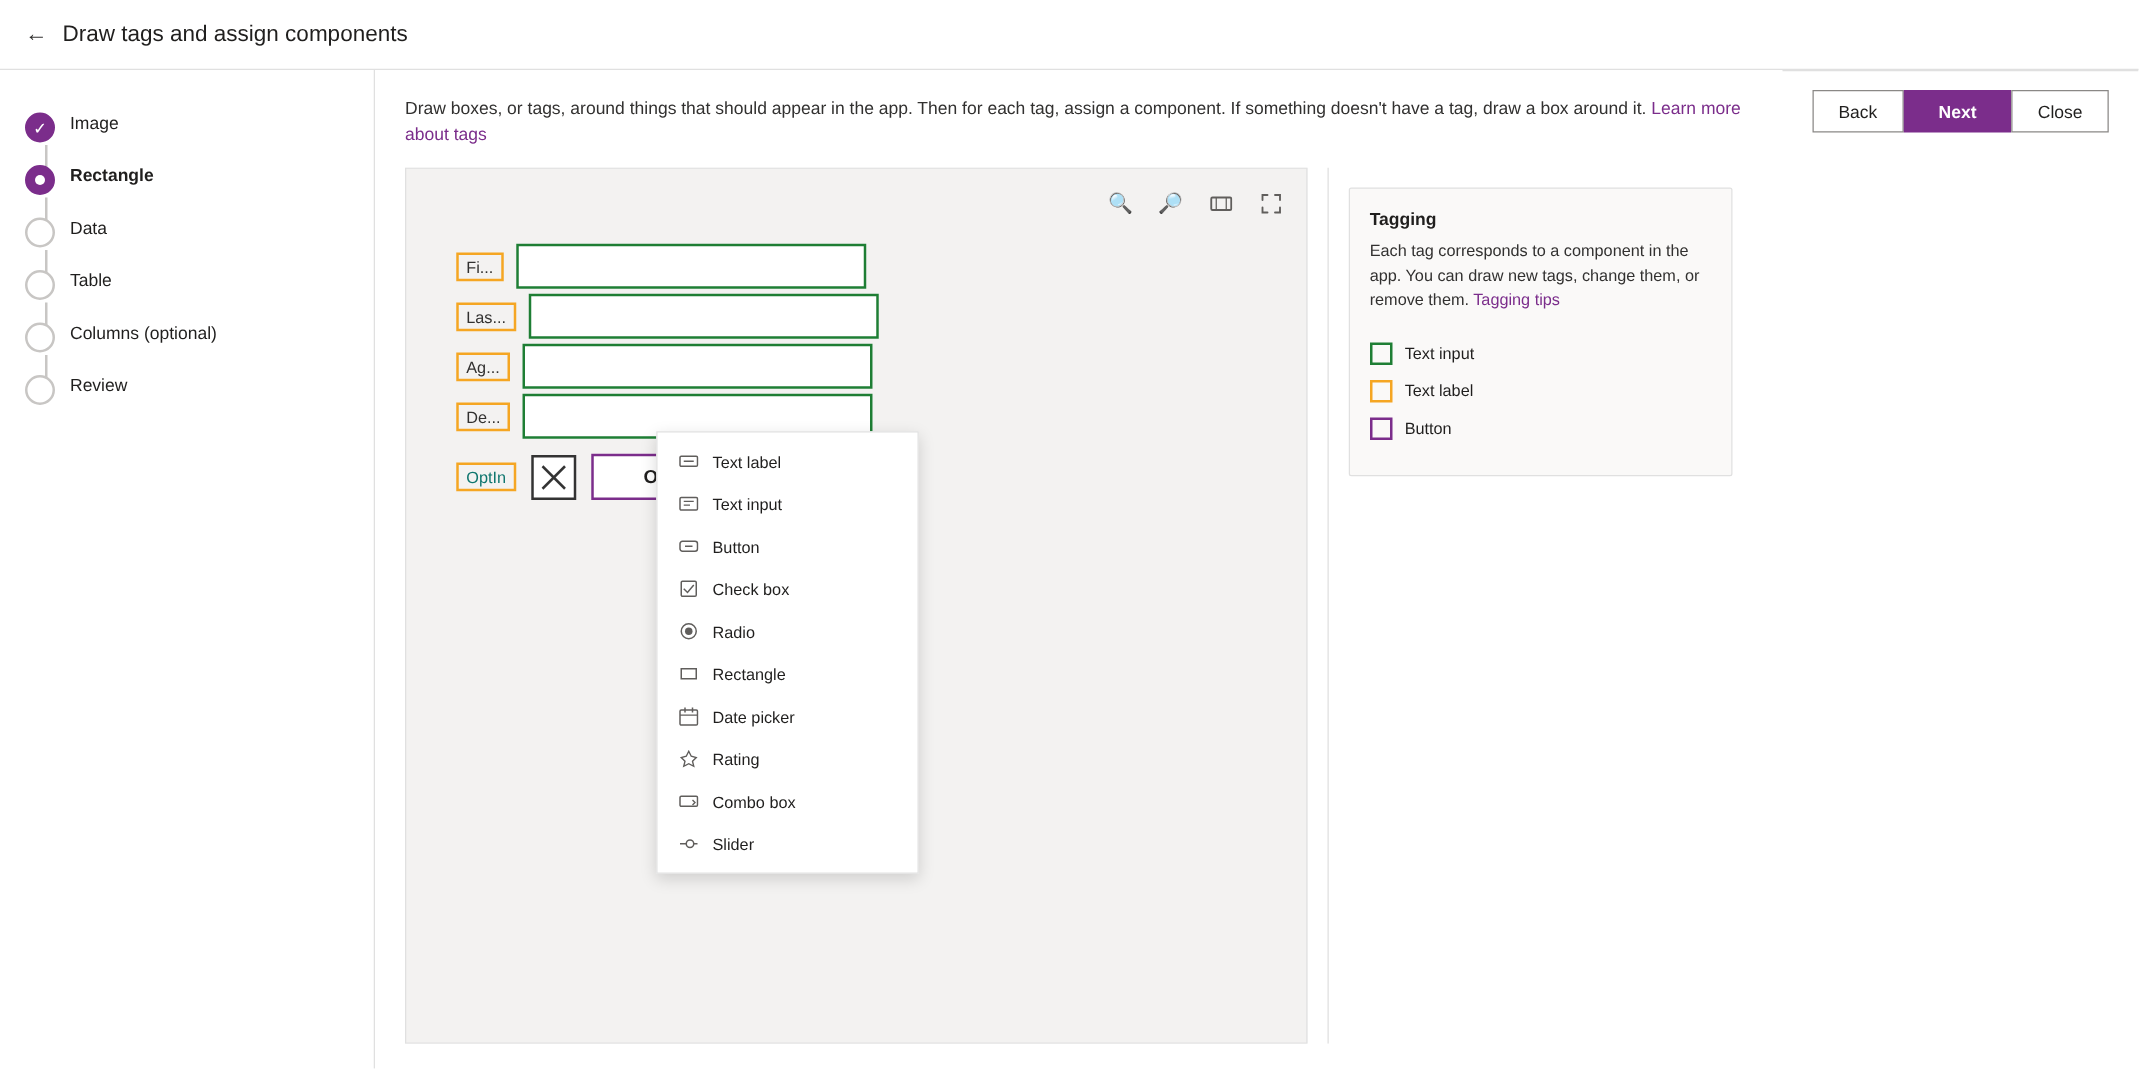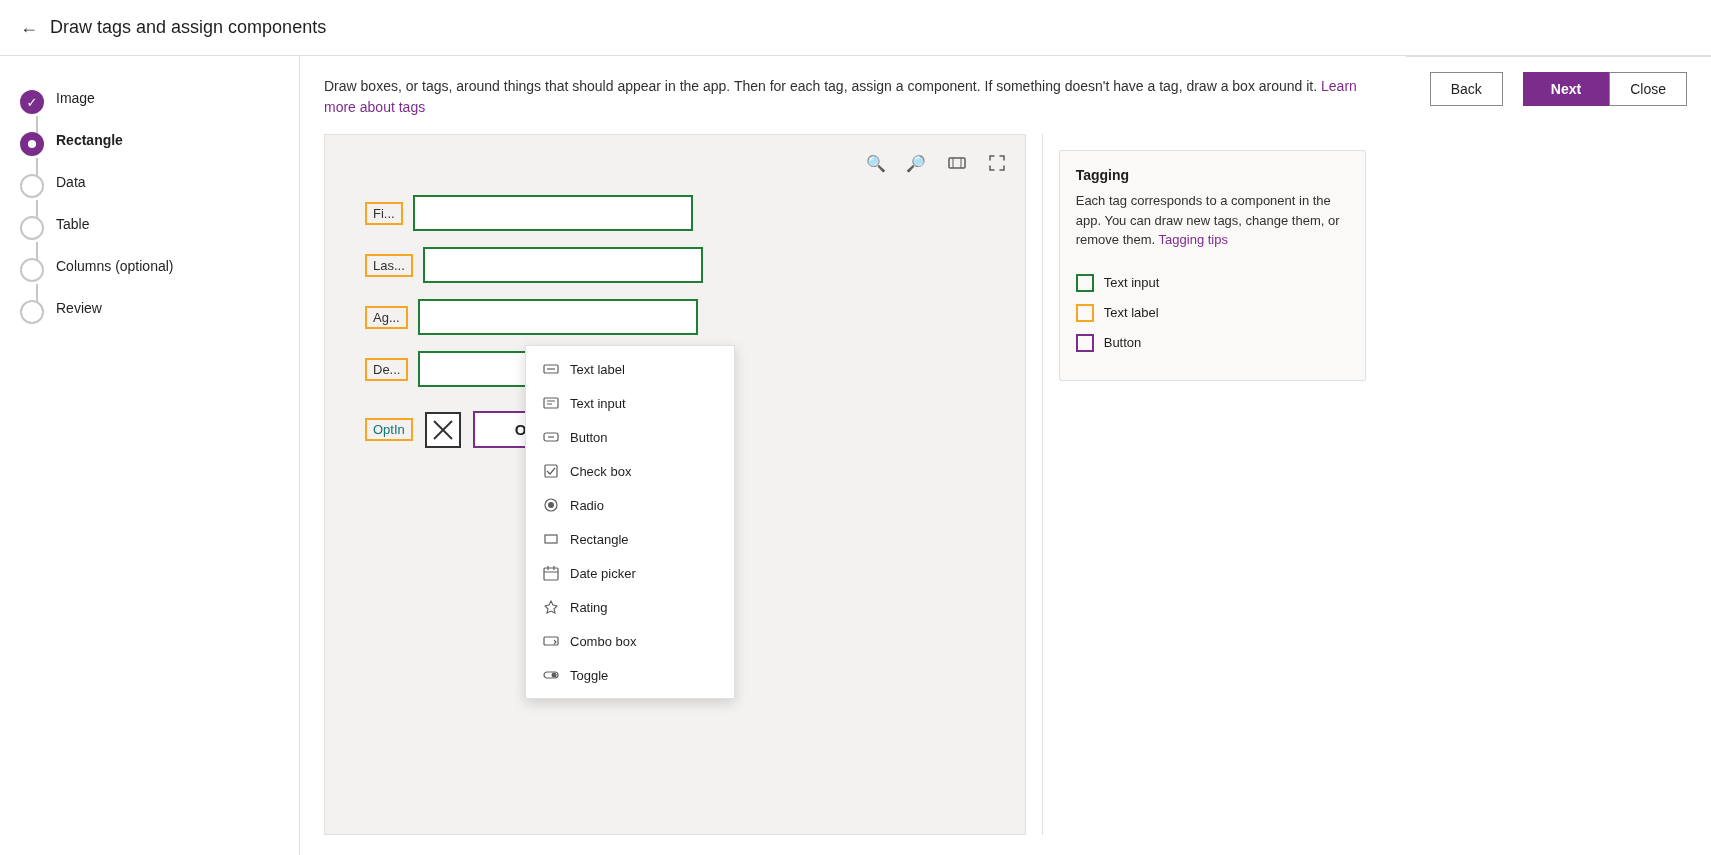--- a/index.html
+++ b/index.html
@@ -67,21 +67,21 @@
     .canvas-toolbar {
       position: absolute; top: 12px; right: 12px; display: flex; gap: 8px; z-index: 10;
     }
     .canvas-tool-btn {
       width: 32px; height: 32px; background: transparent; border: none; cursor: pointer;
       display: flex; align-items: center; justify-content: center; font-size: 16px; color: #605e5c;
     }
 
     
     .canvas-content {
-      padding: 60px 40px 20px 40px; display: flex; flex-direction: column; gap: 16px;
+      padding: 60px 40px 20px 40px; display: flex; flex-direction: column; gap: 4px;
     }
     .field-row {
       display: flex; align-items: center; gap: 10px;
     }
     .field-label-tag {
       font-size: 13px; color: #323130; border: 2px solid #f5a623; padding: 2px 6px;
       background: transparent; white-space: nowrap;
     }
     .field-input-box {
       flex: 1; max-width: 280px; height: 36px; border: 2px solid #1e7e34; background: #fff;
@@ -137,21 +137,21 @@
     }
     .tag-color-box {
       width: 18px; height: 18px; border: 2px solid; flex-shrink: 0;
     }
 
     
     .bottom-bar {
       height: 64px; border-top: 1px solid #e0e0e0; display: flex; align-items: center;
       justify-content: space-between; padding: 0 24px; flex-shrink: 0;
     }
-    .bottom-left { display: flex; gap: 20px; }
+    .bottom-left { display: flex; gap: 0; }
     .btn-back {
       padding: 8px 20px; border: 1px solid #8a8886; background: #fff; cursor: pointer;
       font-size: 14px; color: #201f1e;
     }
     .btn-next {
       padding: 8px 28px; background: #7b2d8b; border: none; cursor: pointer;
       font-size: 14px; color: #fff; font-weight: 600;
     }
     .btn-close {
       padding: 8px 20px; border: 1px solid #8a8886; background: #fff; cursor: pointer;
@@ -342,25 +342,25 @@
                 <svg width="16" height="16" viewBox="0 0 16 16">
                     <rect x="1" y="4" width="14" height="8" rx="1" stroke="#605e5c" stroke-width="1.2" fill="none"></rect>
                     <polyline points="11,7 13,9 11,11" stroke="#605e5c" stroke-width="1.1" fill="none"></polyline>
                   </svg>
               </span>
               <span>Combo box</span>
             </div>
             <div class="menu-item">
               <span class="menu-icon">
                 <svg width="16" height="16" viewBox="0 0 16 16">
-                    <rect x="1" y="5" width="14" height="6" rx="3" stroke="#605e5c" stroke-width="1.2" fill="none"></rect>
-                    <circle cx="11" cy="8" r="2.5" fill="#605e5c"></circle>
-                  </svg>
-              </span>
-              <span>Toggle</span>
+                    <line x1="1" y1="8" x2="15" y2="8" stroke="#605e5c" stroke-width="1.2"></line>
+                    <circle cx="9" cy="8" r="3" stroke="#605e5c" stroke-width="1.2" fill="white"></circle>
+                  </svg>
+              </span>
+              <span>Slider</span>
             </div>
           </div>
 
         </div>
 
         <div class="right-panel">
           <div class="panel-content">
             <div class="tagging-section">
               <div class="tagging-title">Tagging</div>
               <div class="tagging-desc">

